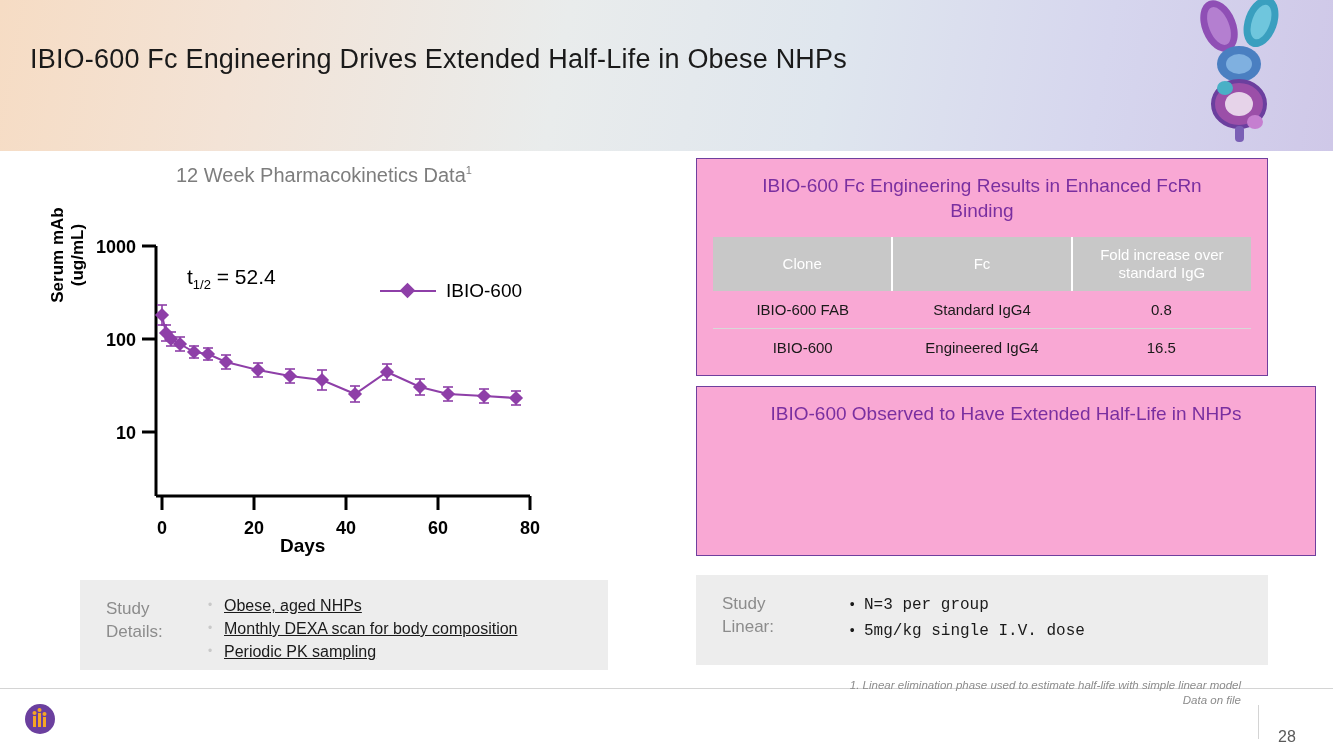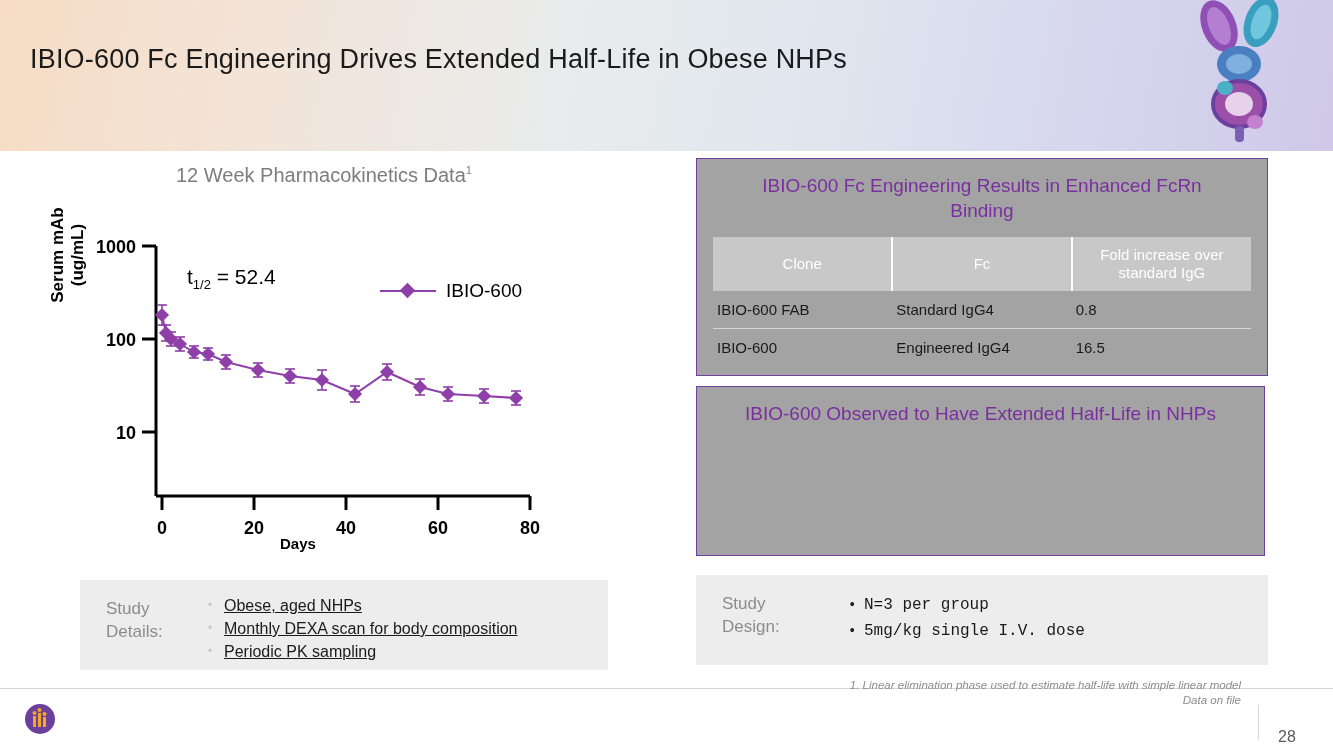--- a/index.html
+++ b/index.html
@@ -90,21 +90,21 @@
     left: 22px; top: -5px;
     width: 11px; height: 11px;
     background: #8e3fa8;
     transform: rotate(45deg);
   }
   .legend-label { font-size: 19px; color: #000; }
 
   .xaxis-title {
     position: absolute;
     left: 280px; top: 535px;
-    font-size: 15px;
+    font-size: 19px;
     font-weight: bold;
     color: #000;
   }
 
   
   .study-left {
     position: absolute;
     left: 80px; top: 580px;
     width: 528px; height: 90px;
     background: #ededed;
@@ -134,25 +134,25 @@
     position: absolute;
     left: -16px;
     color: #c9c9c9;
     font-size: 12px;
   }
 
   
   .panel {
     position: absolute;
     border: 1px solid #6f3f9e;
-    background: #a3a3a3;
+    background: #f9a8d4;
     box-sizing: border-box;
   }
   #panel-fcrn { left: 696px; top: 158px; width: 572px; height: 218px; }
-  #panel-halflife { left: 696px; top: 386px; width: 569px; height: 170px; }
+  #panel-halflife { left: 696px; top: 386px; width: 620px; height: 170px; }
 
   .panel-title {
     font-size: 19px;
     color: #7a2fa0;
     text-align: center;
     padding: 14px 38px 0 38px;
     line-height: 25px;
   }
 
   table.data {
@@ -167,20 +167,21 @@
     font-weight: normal;
     font-size: 15px;
     padding: 9px 4px;
     text-align: center;
     line-height: 18px;
   }
   table.data thead th.sep { border-left: 2px solid #ffffff; }
   table.data tbody td {
     font-size: 15px;
     color: #1a1a1a;
+    text-align: center;
     padding: 10px 4px;
     border-bottom: 1px solid #d8d8d8;
   }
   table.data tbody tr:last-child td { border-bottom: none; }
 
   
   .study-right {
     position: absolute;
     left: 696px; top: 575px;
     width: 572px; height: 90px;
@@ -432,21 +433,21 @@
   </table>
 </div>
 
 <div class="panel" id="panel-halflife">
   <div class="panel-title">IBIO-600 Observed to Have Extended Half-Life in NHPs</div>
 </div>
 
 <div class="study-right">
   <div class="lbl">
     <span>Study</span><br>
-    <span>Design:</span>
+    <span>Linear:</span>
   </div>
   <ul>
     <li>N=3 per group</li>
     <li>5mg/kg single I.V. dose</li>
   </ul>
 </div>
 
 <div class="footer-rule"></div>
 <svg class="footer-logo" viewBox="0 0 32 32">
   <circle cx="16" cy="16" r="15" fill="#6b3f9e"></circle>

